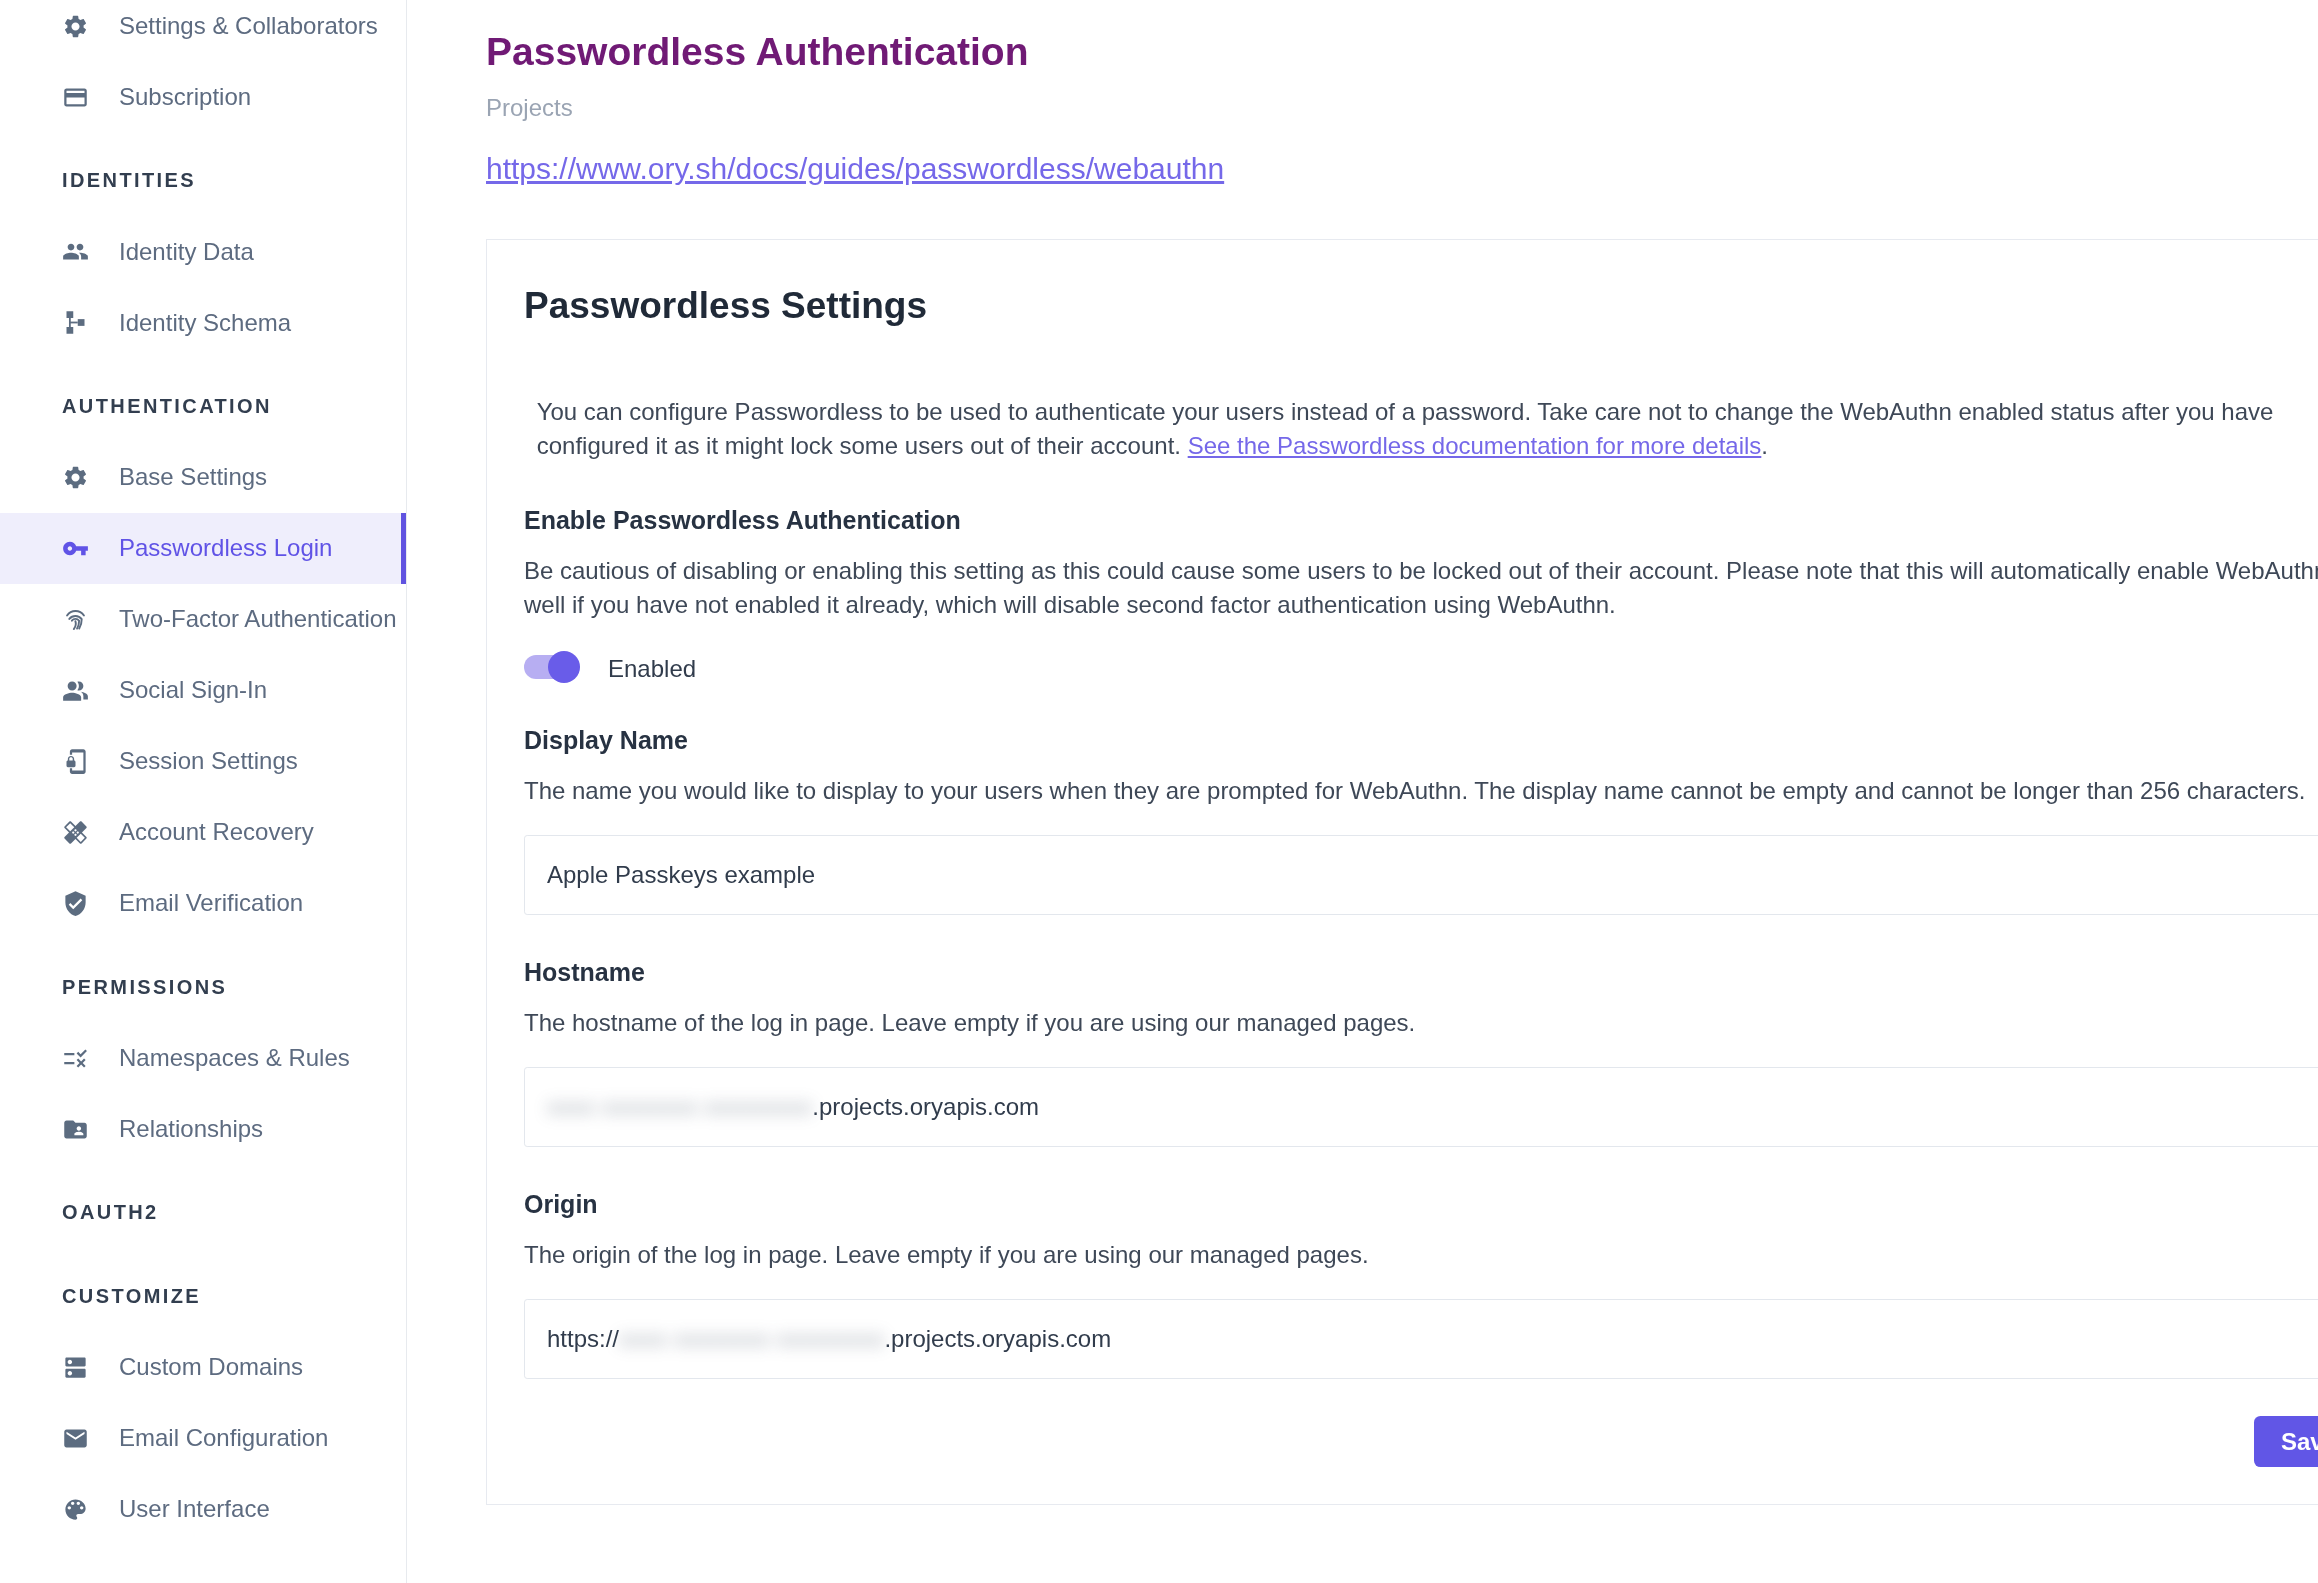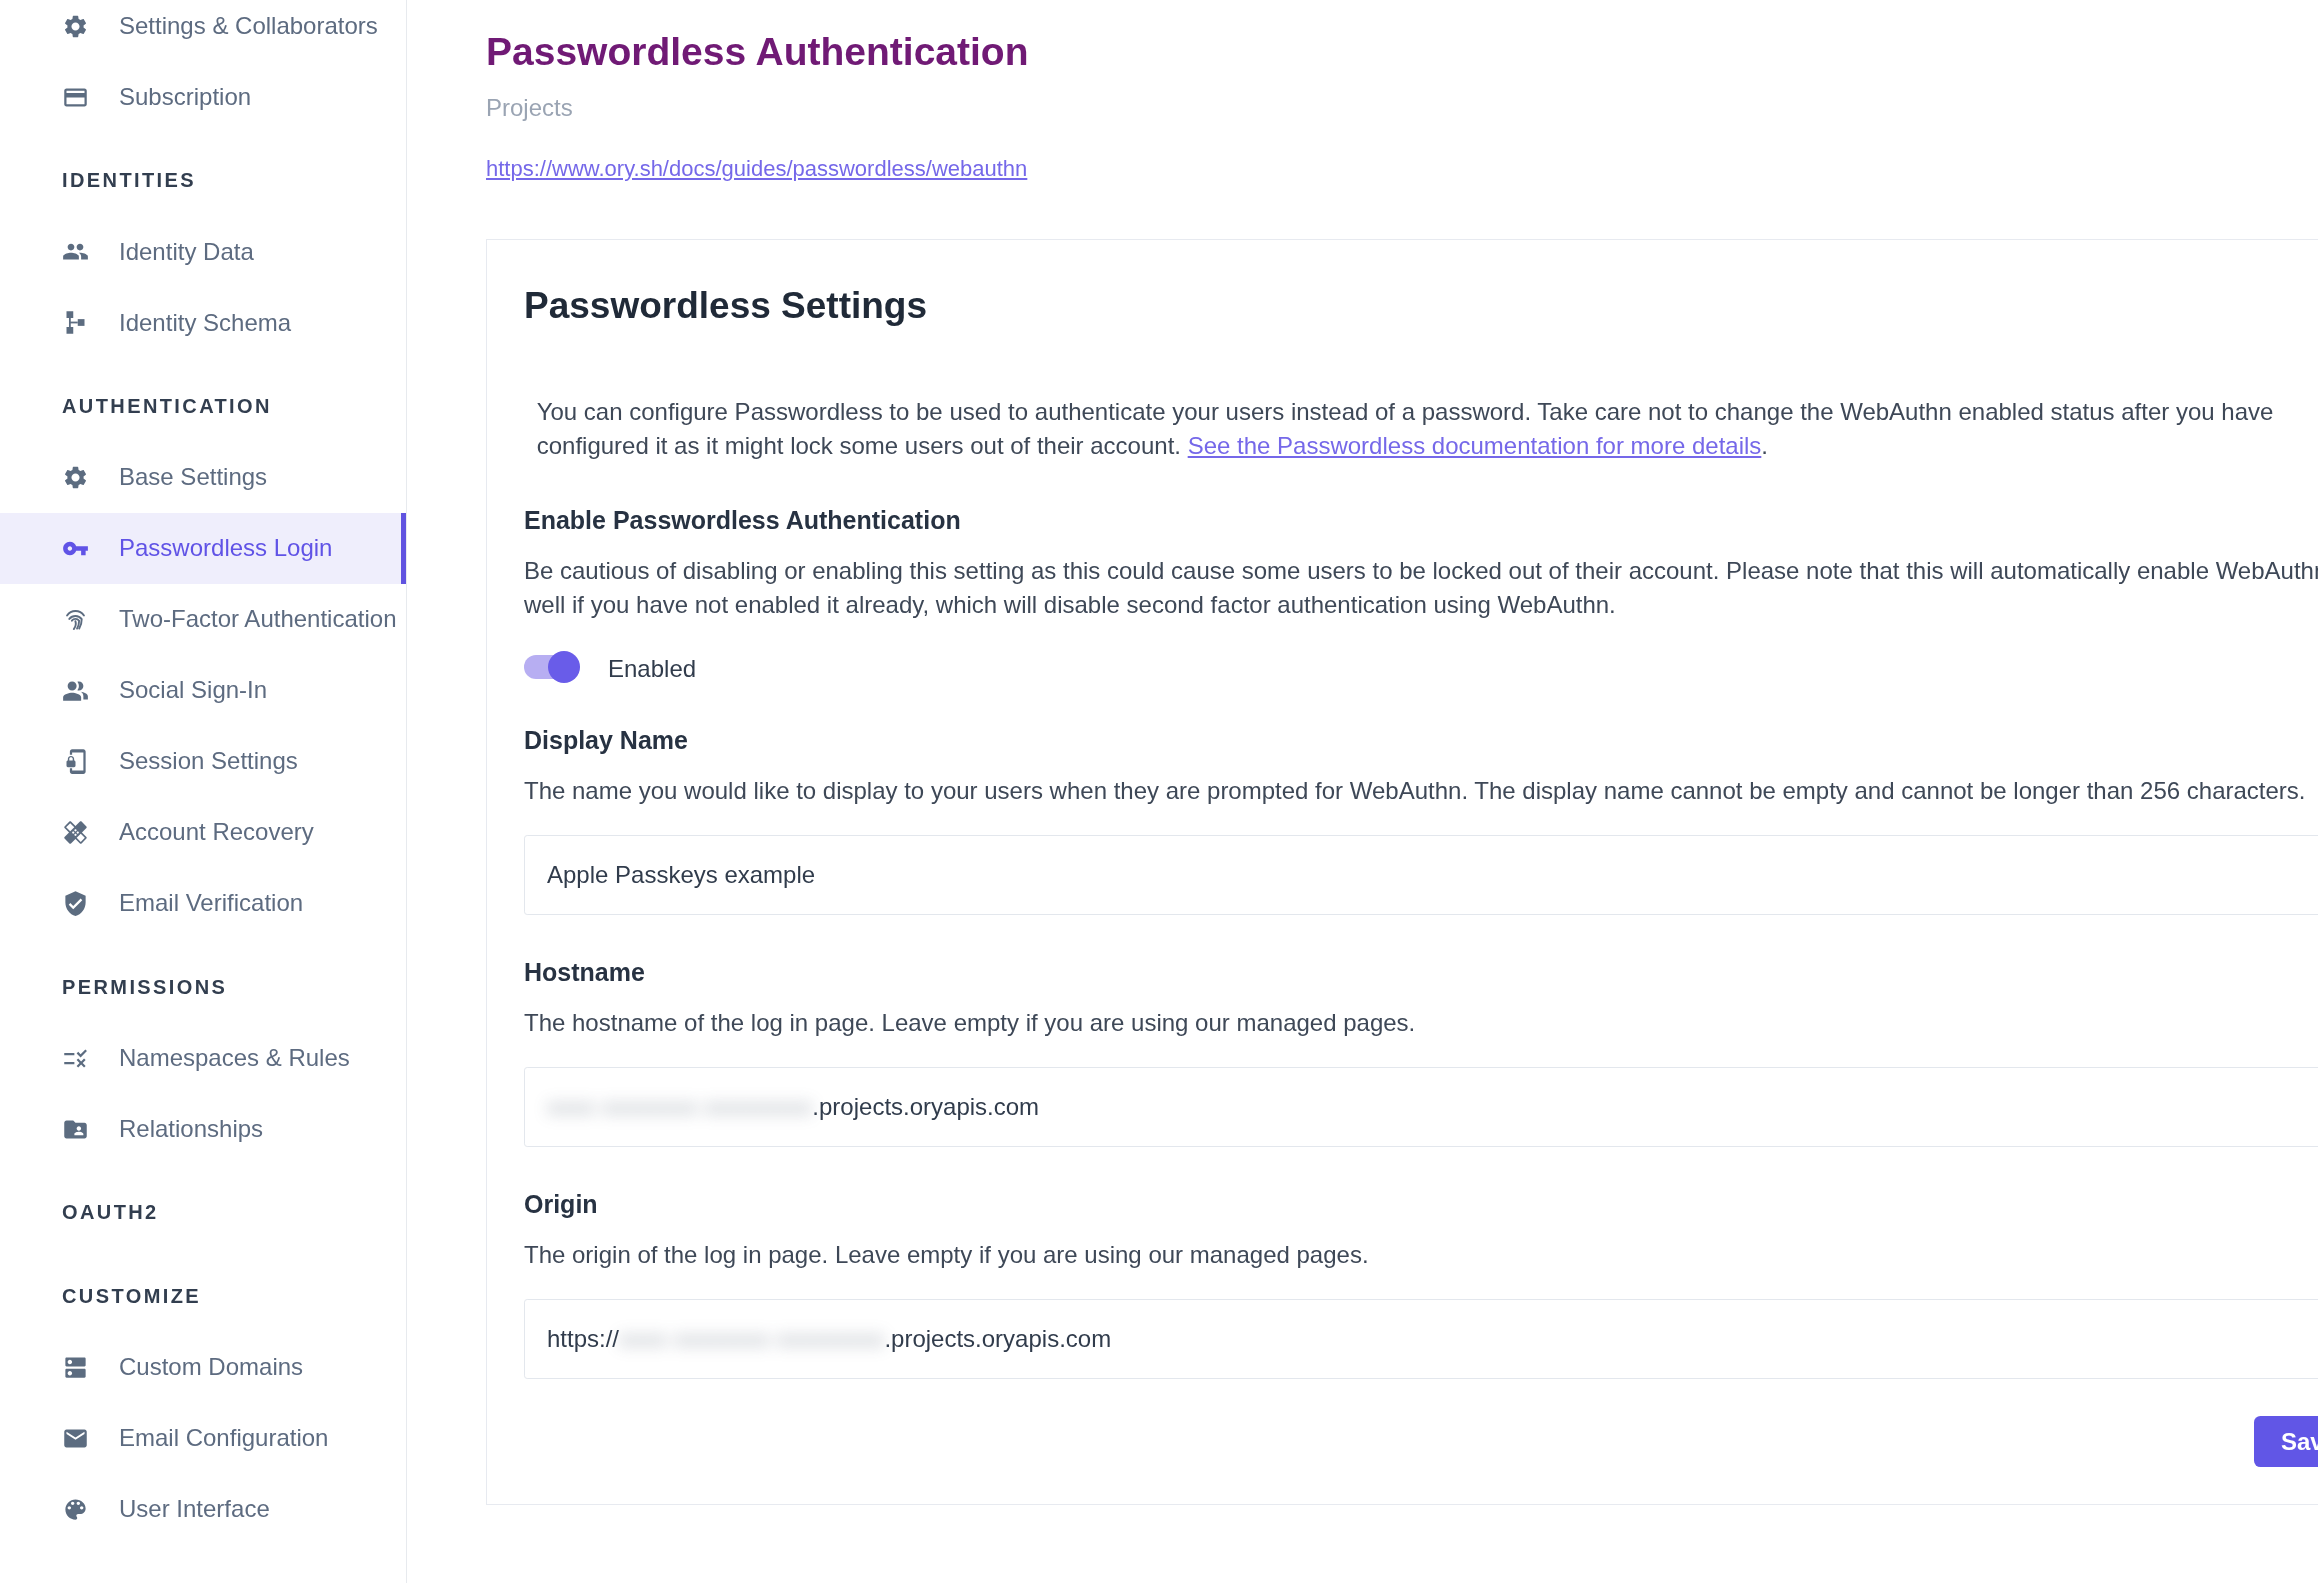--- a/index.html
+++ b/index.html
@@ -20,21 +20,21 @@
     font-size:24px;color:#5d6b80;cursor:pointer;box-sizing:border-box;
   }
   .nav-item .ic{width:27px;height:27px;flex:none;color:#5c6c80;display:block;}
   .nav-item span.lbl{white-space:nowrap;}
   .nav-item.active{background:#efeefc;border-right:5.6px solid #6053e0;color:#6053e6;}
   .nav-item.active .ic{color:#6053e6;}
   
   .main{flex:1;padding:29px 0 0 79px;box-sizing:border-box;}
   .page-title{font-size:39px;font-weight:700;color:#701a75;line-height:45px;}
   .page-sub{margin-top:19px;font-size:24px;color:#9aa4b3;line-height:29px;}
-  .doc-link{display:inline-block;margin-top:32px;font-size:22px;color:#7568e9;text-decoration:underline;line-height:29px;}
+  .doc-link{display:inline-block;margin-top:32px;font-size:30px;color:#7568e9;text-decoration:underline;line-height:29px;}
   
   .card{
     margin-top:56px;width:1916px;box-sizing:border-box;background:#fff;
     border:1.6px solid #e7eaf0;padding:45px 37px 37px 37px;
   }
   .card-title{font-size:37px;font-weight:700;color:#202a38;line-height:42px;}
   .intro{margin:68px 32px 0 12.7px;font-size:24px;line-height:34px;color:#3e4857;}
   .intro a{color:#7568e9;}
   .field{margin-top:43px;}
   .field-label{font-size:25px;font-weight:700;color:#273242;line-height:29px;}

